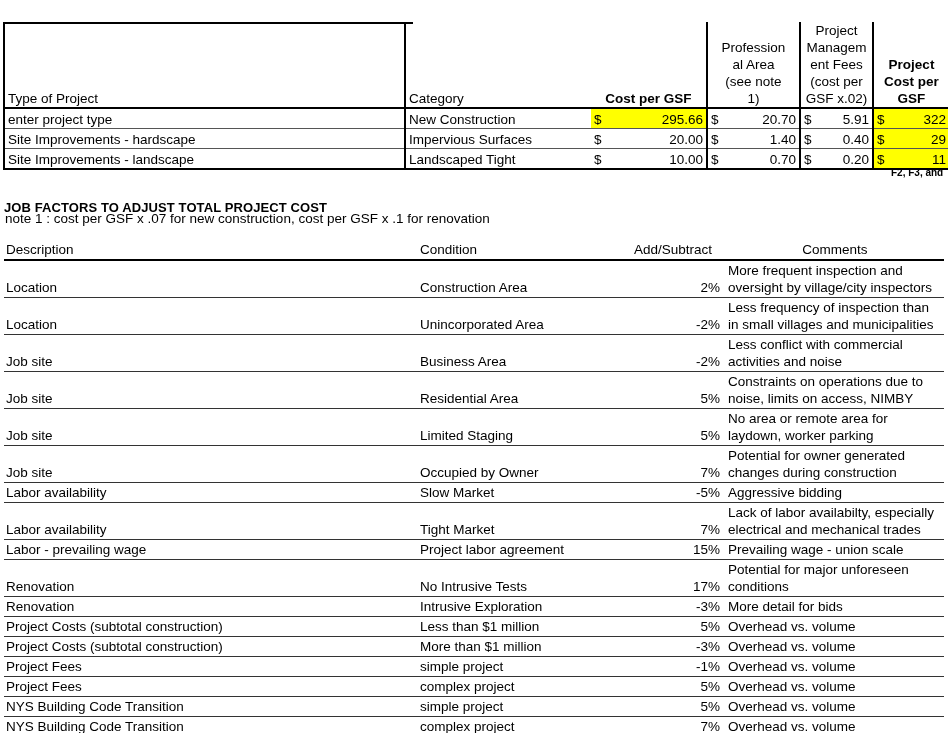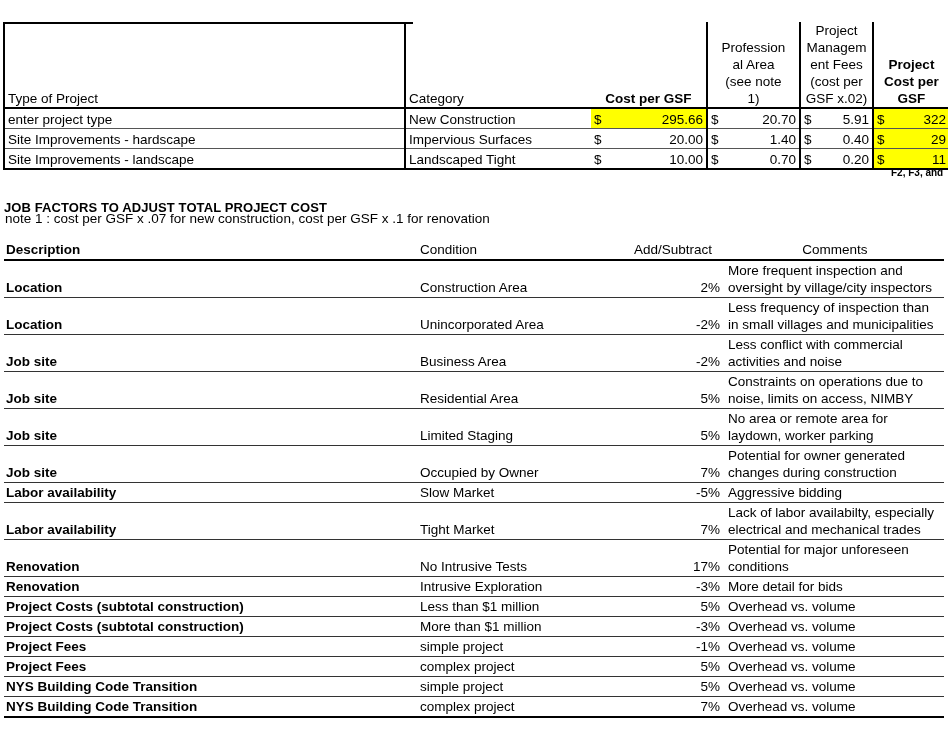--- a/index.html
+++ b/index.html
@@ -120,21 +120,21 @@
     width: 940px;
     font-size: 13.5px;
   }
   table.factors td, table.factors th {
     font-weight: normal;
     text-align: left;
     vertical-align: bottom;
     padding: 0 2px 1px 2px;
     line-height: 17px;
   }
-  table.factors .f-desc { width: 414px; font-weight: bold; }
+  table.factors .f-desc { width: 414px; }
   table.factors .f-cond { width: 200px; }
   table.factors .f-pct  { width: 108px; text-align: right; padding-right: 6px; }
   table.factors .f-comm { width: 218px; white-space: normal; }
 
   table.factors thead td {
     border-bottom: 2.5px solid #000;
     height: 21px;
     vertical-align: bottom;
   }
   table.factors thead .f-comm { text-align: center; }
@@ -351,20 +351,26 @@
           <td class="f-cond">Slow Market</td>
           <td class="f-pct">-5%</td>
           <td class="f-comm">Aggressive bidding</td>
         </tr>
         <tr class="two">
           <td class="f-desc">Labor availability</td>
           <td class="f-cond">Tight Market</td>
           <td class="f-pct">7%</td>
           <td class="f-comm">Lack of labor availabilty, especially electrical and mechanical trades</td>
         </tr>
+        <tr class="one">
+          <td class="f-desc">Labor - prevailing wage</td>
+          <td class="f-cond">Project labor agreement</td>
+          <td class="f-pct">15%</td>
+          <td class="f-comm">Prevailing wage - union scale</td>
+        </tr>
         <tr class="two">
           <td class="f-desc">Renovation</td>
           <td class="f-cond">No Intrusive Tests</td>
           <td class="f-pct">17%</td>
           <td class="f-comm">Potential for major unforeseen conditions</td>
         </tr>
         <tr class="one">
           <td class="f-desc">Renovation</td>
           <td class="f-cond">Intrusive Exploration</td>
           <td class="f-pct">-3%</td>

